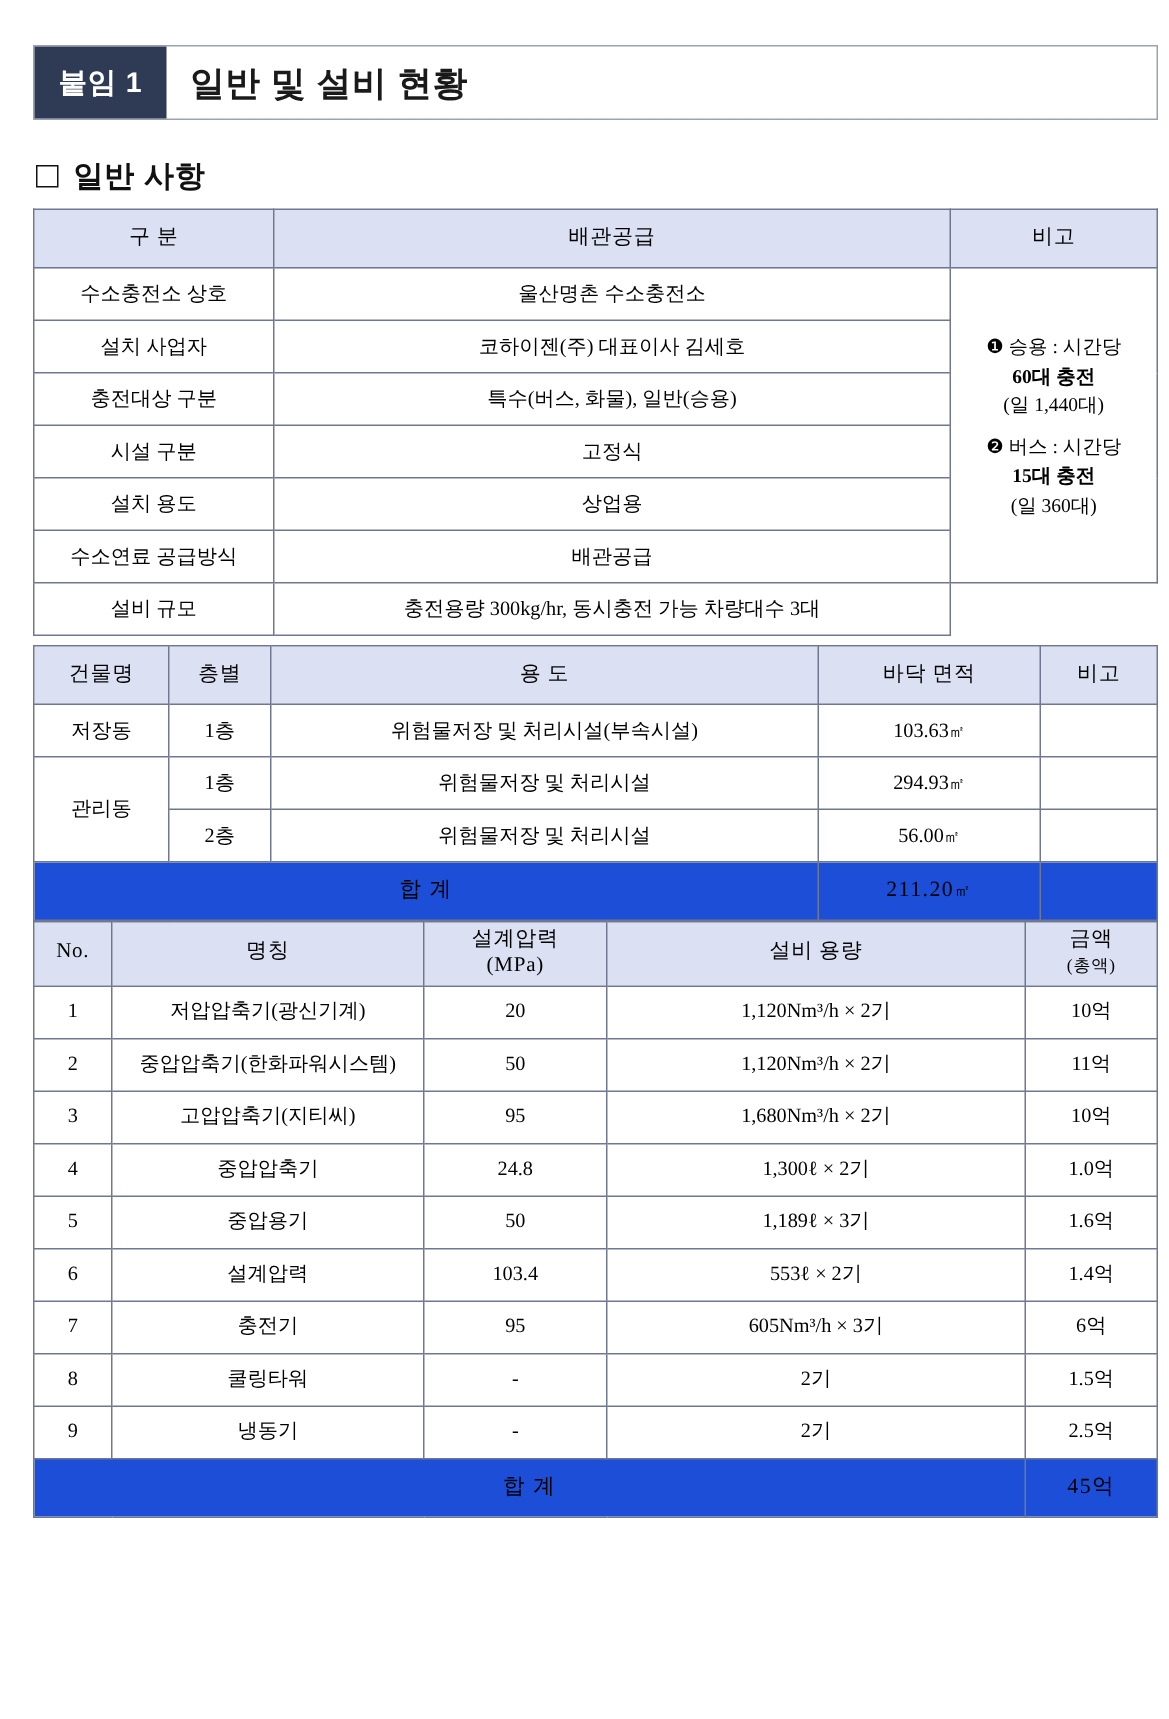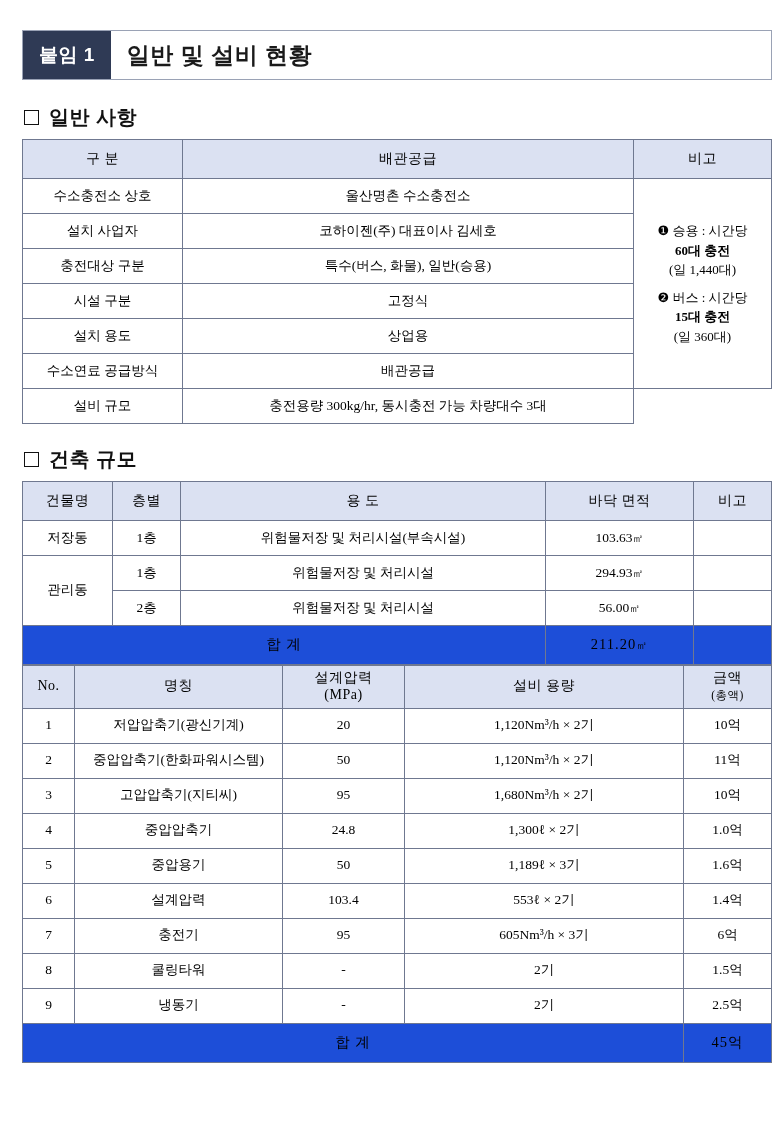--- a/index.html
+++ b/index.html
@@ -178,24 +178,20 @@
         <td>수소연료 공급방식</td>
         <td>배관공급</td>
       </tr>
       <tr>
         <td>설비 규모</td>
         <td>충전용량 300kg/hr, 동시충전 가능 차량대수 3대</td>
       </tr>
     </tbody>
   </table>
 
-  <div class="section-head sp2">
-    <span class="sq"></span>
-    <span class="section-title">건축 규모</span>
-  </div>
 
   <table class="building">
     <colgroup>
       <col style="width:90px">
       <col style="width:68px">
       <col>
       <col style="width:148px">
       <col style="width:78px">
     </colgroup>
     <thead>

